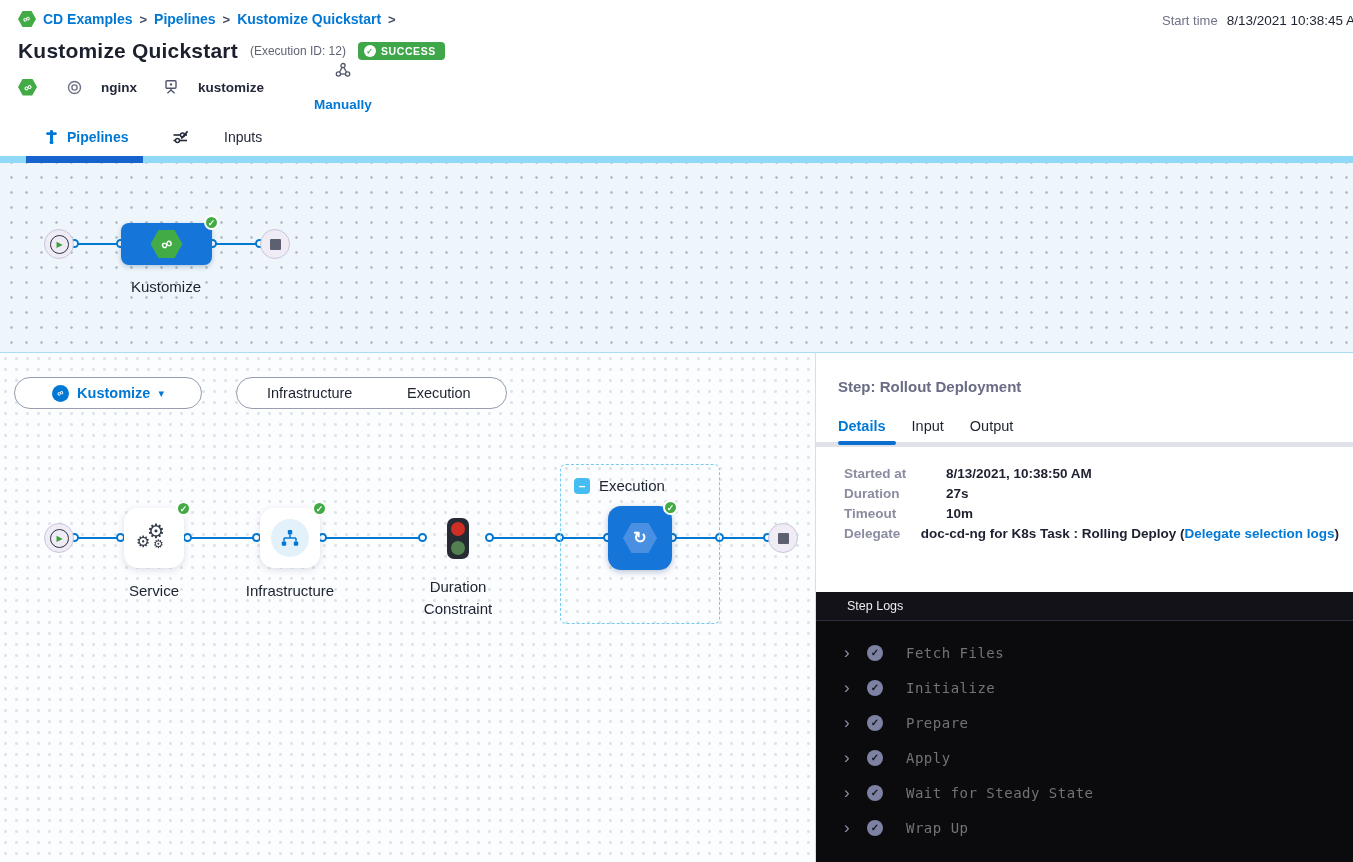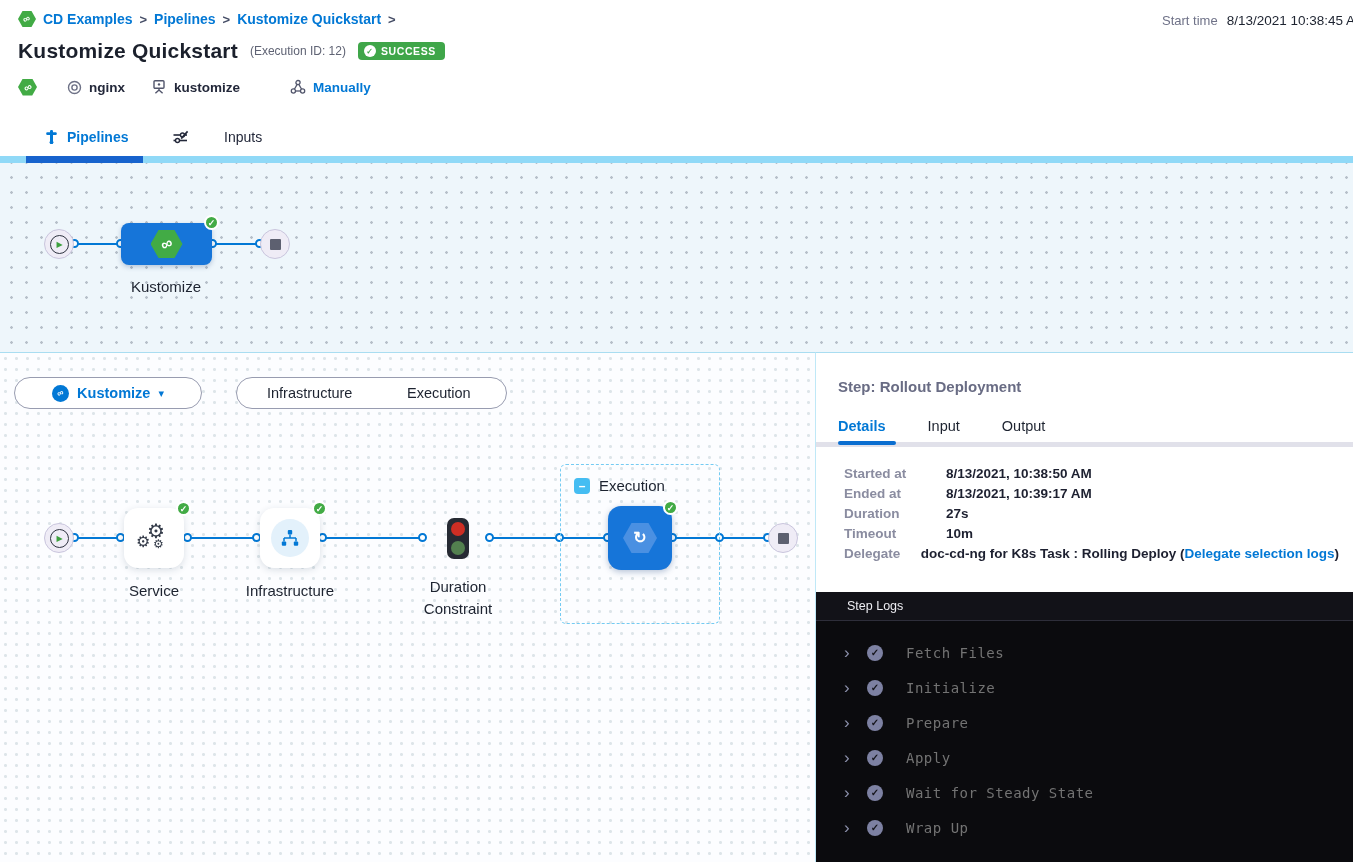--- a/index.html
+++ b/index.html
@@ -19,23 +19,23 @@
   .start-time .val { color:#1d2330; font-size:13.5px; }
   .title-row { position:absolute; top:39px; left:18px; display:flex; align-items:center; gap:12px; }
   .page-title { font-size:21px; font-weight:700; color:#1b202c; letter-spacing:.2px; }
   .exec-id { font-size:12px; color:#5f6374; }
   .status-badge { display:inline-flex; align-items:center; gap:5px; background:#3fa649; color:#fff;
                   font-size:10.5px; font-weight:700; letter-spacing:.6px; border-radius:4px;
                   padding:3px 9px 3px 6px; }
   .status-badge .chk { width:12px; height:12px; border-radius:50%; background:#fff; color:#3fa649;
                        font-size:8px; display:flex; align-items:center; justify-content:center; font-weight:700; }
   .tags-row { position:absolute; top:77px; left:18px; display:flex; align-items:center; height:20px; }
-  .tag-item { display:flex; align-items:center; gap:7px; font-size:13.5px; font-weight:600; color:#23283a; }
+  .tag-item { display:flex; align-items:center; gap:19px; font-size:13.5px; font-weight:600; color:#23283a; }
   .tag-item.link { color:#0278d5; }
-  .tag-gap-a { margin-left:30px; } .tag-gap-b { margin-left:26px; } .tag-gap-c { margin-left:50px; }
+  .tag-gap-a { margin-left:30px; } .tag-gap-b { margin-left:26px; } .tag-gap-c { margin-left:50px;flex-direction:column; }
 
   
   .hex { clip-path:polygon(0 50%,25% 0,75% 0,100% 50%,75% 100%,25% 100%);
          background:#42ab45; display:flex; align-items:center; justify-content:center; }
   .hex .glyph { color:#fff; font-weight:700; transform:rotate(-24deg); line-height:1; }
   .hex-sm { width:18px; height:16px; } .hex-sm .glyph { font-size:10px; }
   .hex-md { width:19px; height:17px; } .hex-md .glyph { font-size:11px; }
   .hex-lg { width:32px; height:28px; } .hex-lg .glyph { font-size:16px; }
 
   
@@ -121,21 +121,21 @@
   .pill-stage .lbl { color:#0278d5; font-size:14.5px; font-weight:700; }
   .pill-stage .caret { color:#0278d5; font-size:11px; }
   .pill-toggle { left:236px; top:24px; width:271px; }
   .pill-toggle span { position:absolute; font-size:14.5px; color:#1d2330; top:7px; cursor:pointer; }
   .pill-toggle .t1 { left:30px; } .pill-toggle .t2 { left:170px; }
 
   
   .step-panel { position:absolute; top:352px; left:815px; width:538px; height:510px; background:#fff;
     border-top:1px solid #a9ddf1; border-left:1px solid #bfe8f7; }
   .panel-title { position:absolute; top:25px; left:22px; font-size:15px; font-weight:600; color:#696c84; }
-  .panel-tabs { position:absolute; top:65px; left:22px; display:flex; gap:42px; font-size:14.5px; }
+  .panel-tabs { position:absolute; top:65px; left:22px; display:flex; gap:26px; font-size:14.5px; }
   .ptab { cursor:pointer; color:#1d2330; padding-bottom:8px; }
   .ptab.active { color:#0278d5; font-weight:600; }
   .ptab-divider { position:absolute; top:89px; left:0; right:0; height:5px; background:#e1e1ea; }
   .ptab-underline { position:absolute; top:88px; left:22px; width:58px; height:4px; background:#0a6ed0; border-radius:2px; }
 
   .details { position:absolute; top:110px; left:28px; right:14px; }
   .drow { display:flex; height:20px; align-items:center; font-size:13.5px; }
   .drow .dl { width:102px; color:#8a8ca0; font-weight:600; }
   .drow .dv { color:#1d2030; font-weight:700; white-space:nowrap; }
   .drow .dv a { color:#0278d5; font-weight:700; text-decoration:none; cursor:pointer; }
@@ -393,24 +393,20 @@
     </div>
     <div class="ptab-divider"></div>
     <div class="ptab-underline"></div>
 
     <div class="details">
       <div class="drow">
         <span class="dl">Started at</span>
         <span class="dv">8/13/2021, 10:38:50 AM</span>
       </div>
       <div class="drow">
-        <span class="dl">Ended at</span>
-        <span class="dv">8/13/2021, 10:39:17 AM</span>
-      </div>
-      <div class="drow">
         <span class="dl">Duration</span>
         <span class="dv">27s</span>
       </div>
       <div class="drow">
         <span class="dl">Timeout</span>
         <span class="dv">10m</span>
       </div>
       <div class="drow">
         <span class="dl">Delegate</span>
         <span class="dv"><span>doc-cd-ng for K8s Task : Rolling Deploy (</span><a>Delegate selection logs</a><span>)</span></span>

